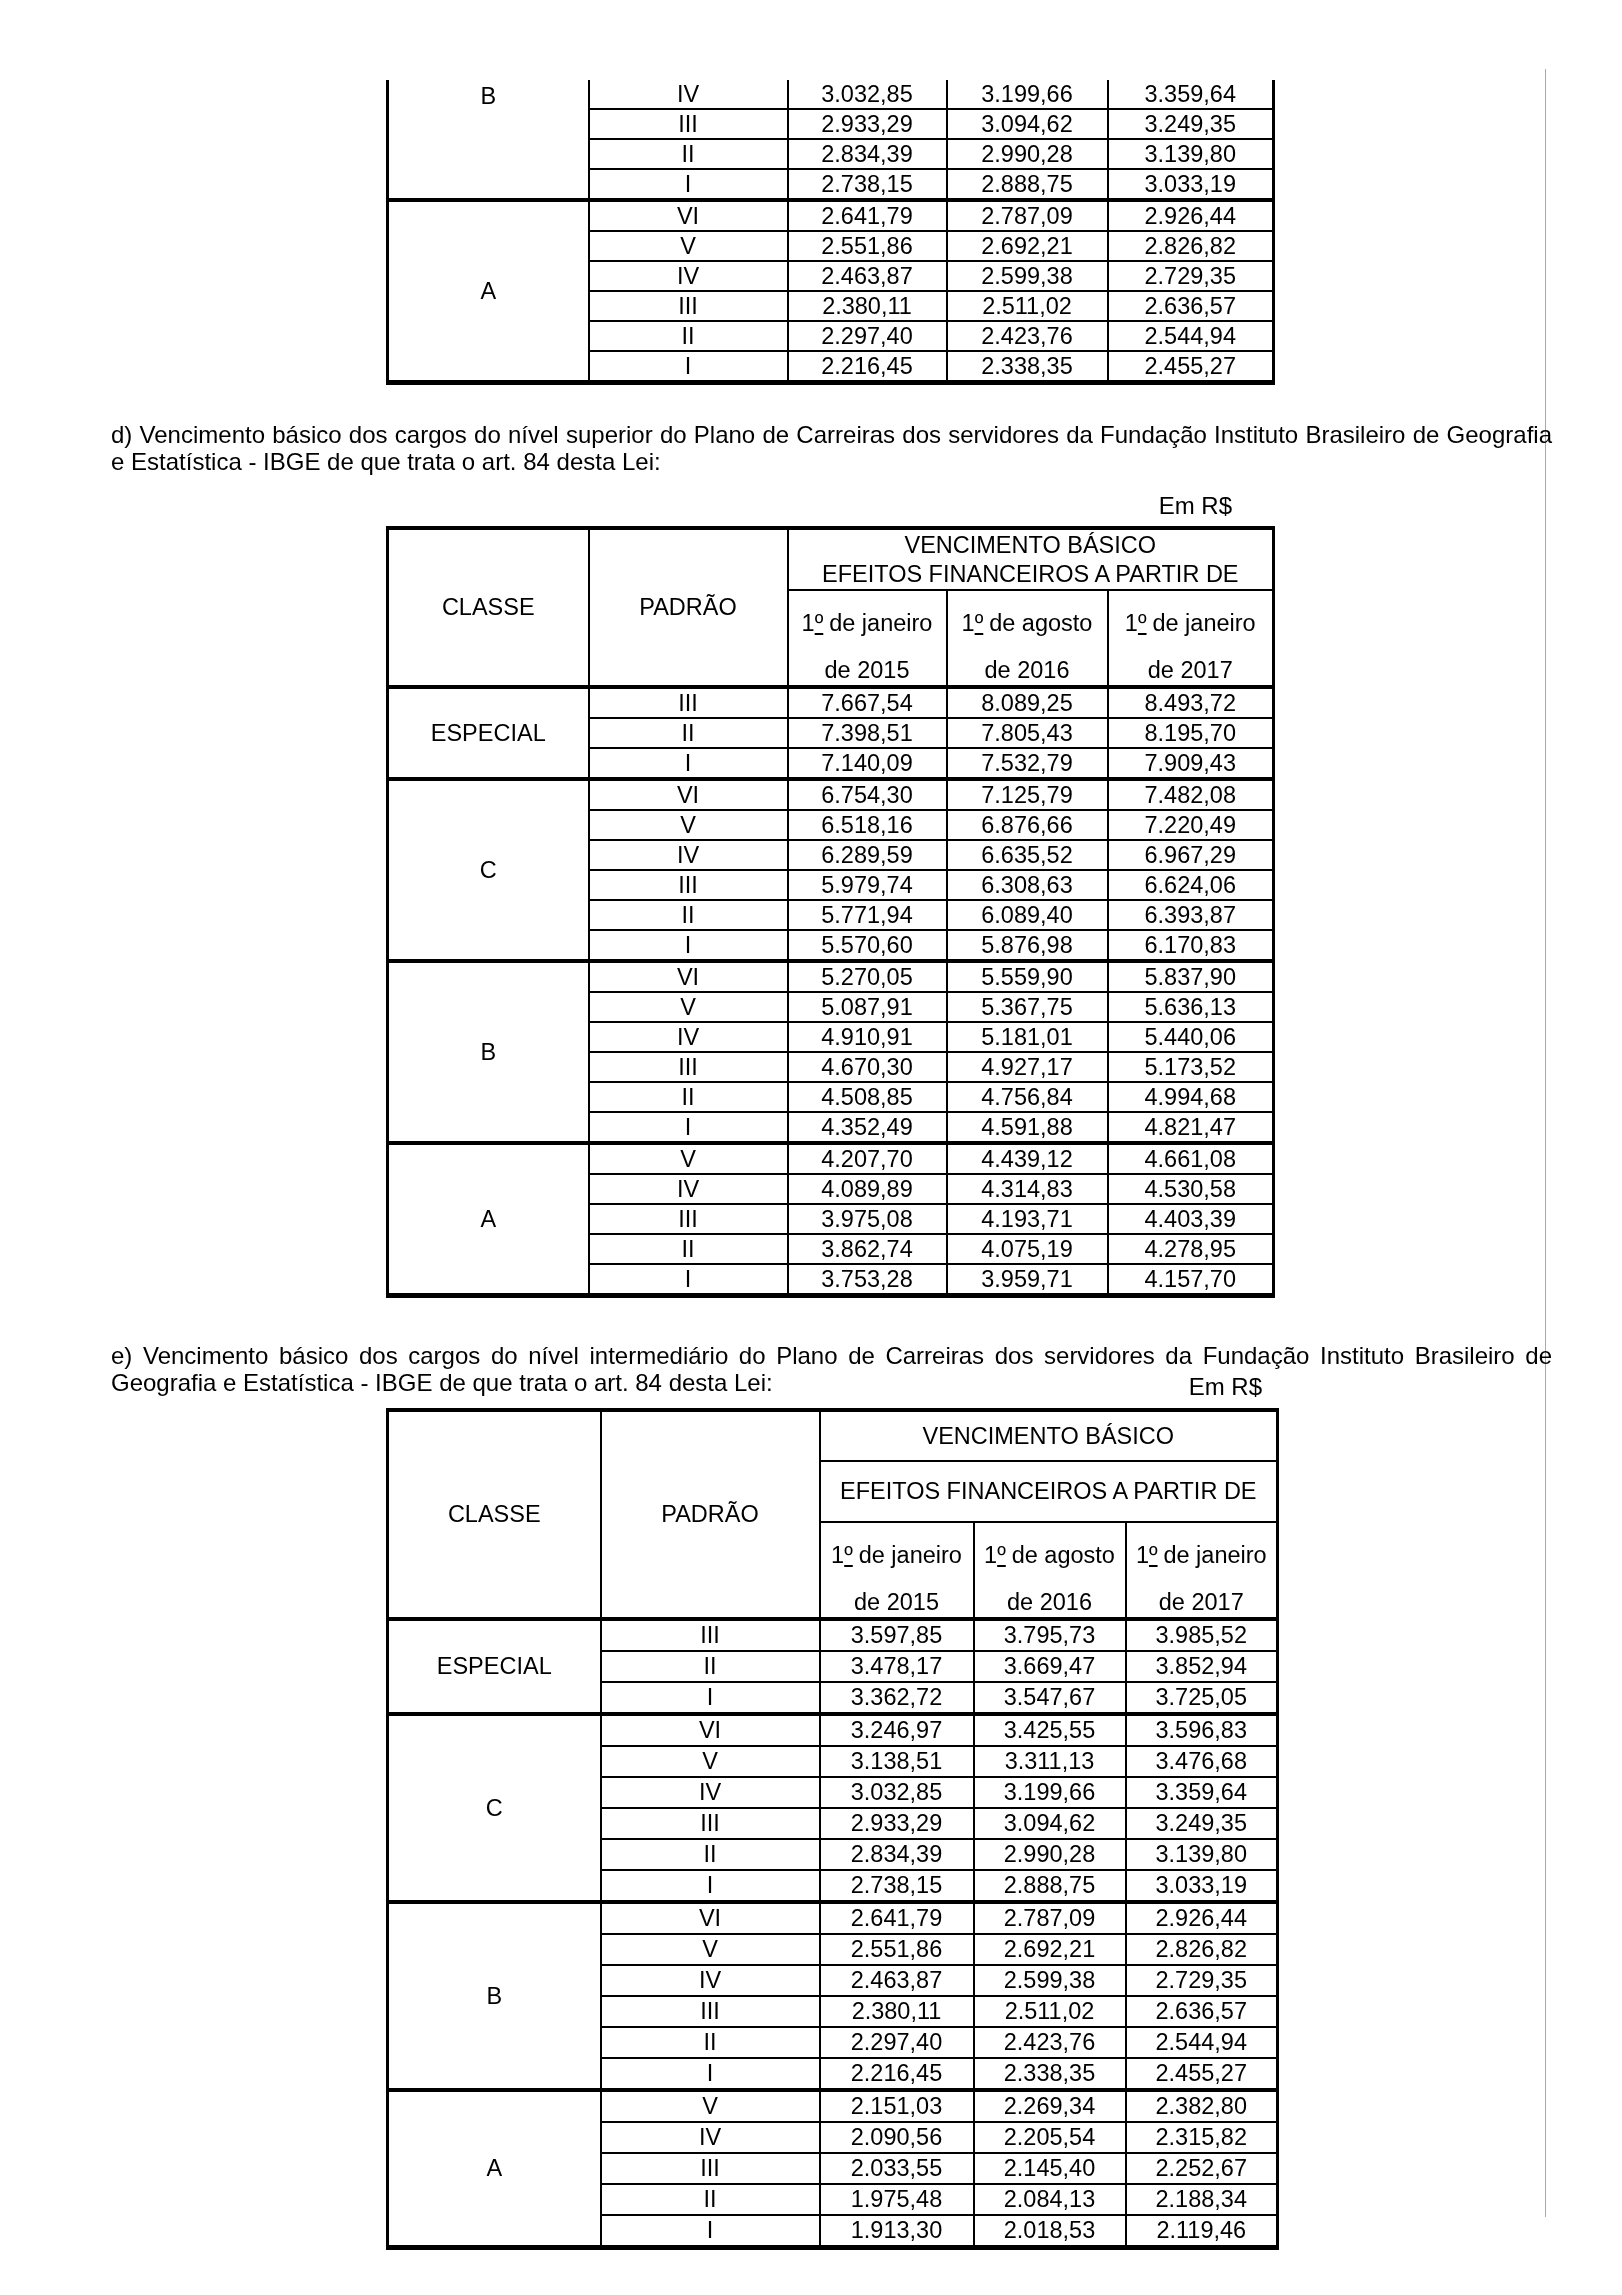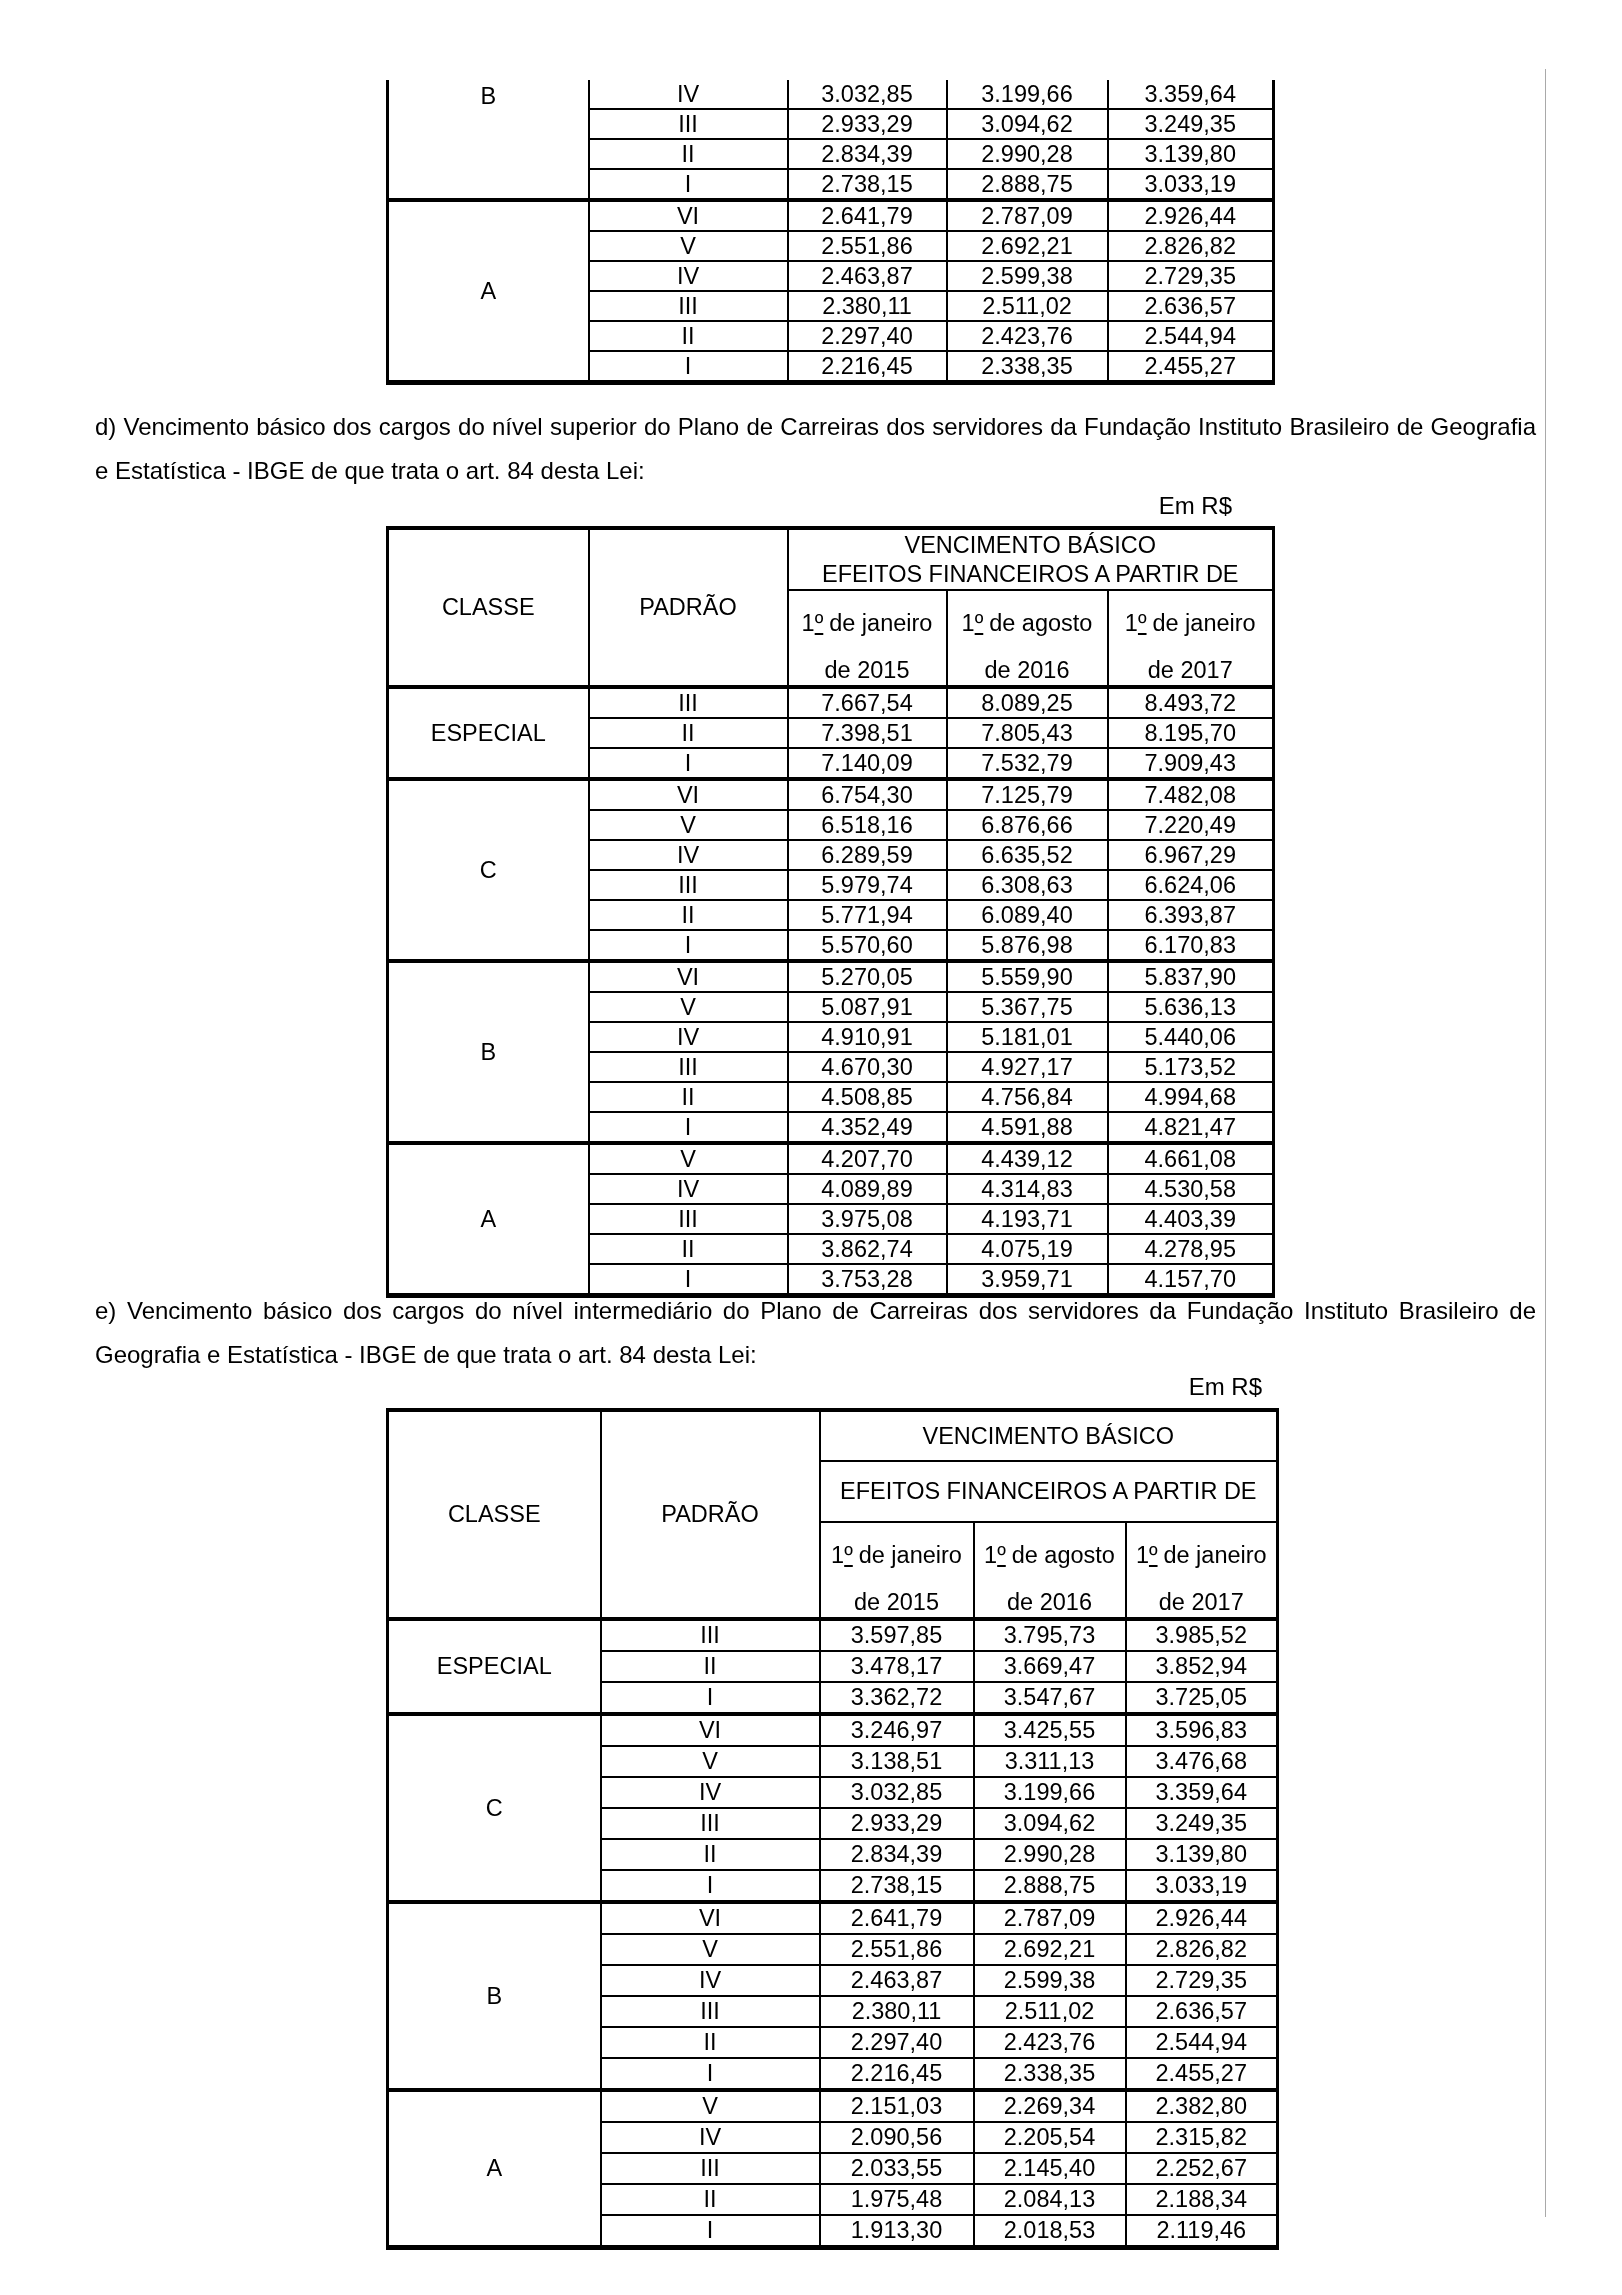--- a/index.html
+++ b/index.html
@@ -1,24 +1,24 @@
 <!DOCTYPE html>
 <html lang="pt" style="font-size:10.5px"><head>
 <meta charset="utf-8">
 <style>
   html,body{margin:0;padding:0;background:#fff;}
   body{width:1622px;height:2295px;position:relative;overflow:hidden;
        font-family:"Liberation Sans","DejaVu Sans",sans-serif;color:#000;}
 
   .page-edge{position:absolute;left:1545px;top:69px;width:1.3px;height:2148px;background:#a9a9a9;}
 
-  .para{position:absolute;left:95px;width:1441px;font-size:24px;line-height:44px;
-        text-align:justify;margin:0;}
+  .para{position:absolute;left:95px;width:1441px;font-size:24px;line-height:27px;
+        text-align:justify;margin:16px;}
   #para-d{top:405px;}
-  #para-e{top:1289px;}
+  #para-e{top:1326px;}
 
   .emr{position:absolute;left:373px;font-size:24px;line-height:29px;text-align:right;}
   #emr1{top:491px;width:859px;}
   #emr2{top:1372px;width:889px;}
 
   table{border-collapse:collapse;table-layout:fixed;position:absolute;background:#fff;}
   td{border:2.6px solid #000;font-size:23.5px;text-align:center;vertical-align:middle;
      padding:0;overflow:hidden;}
   tr.group-start td{border-top:4.6px solid #000;}
 

